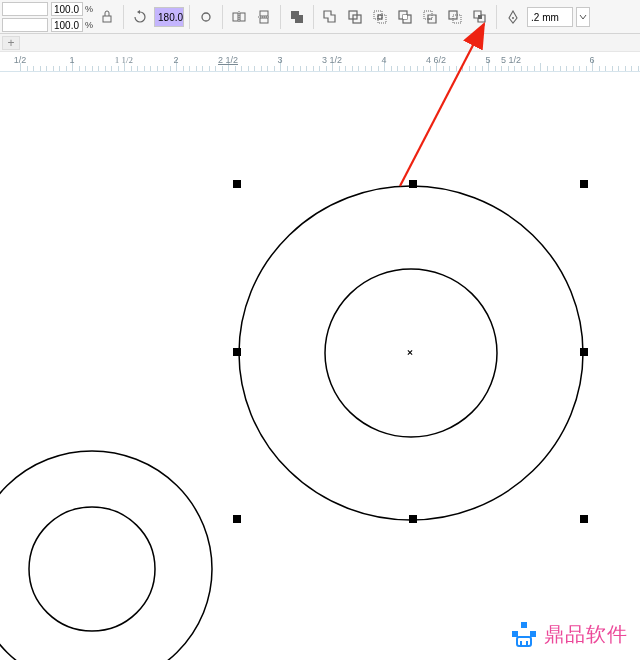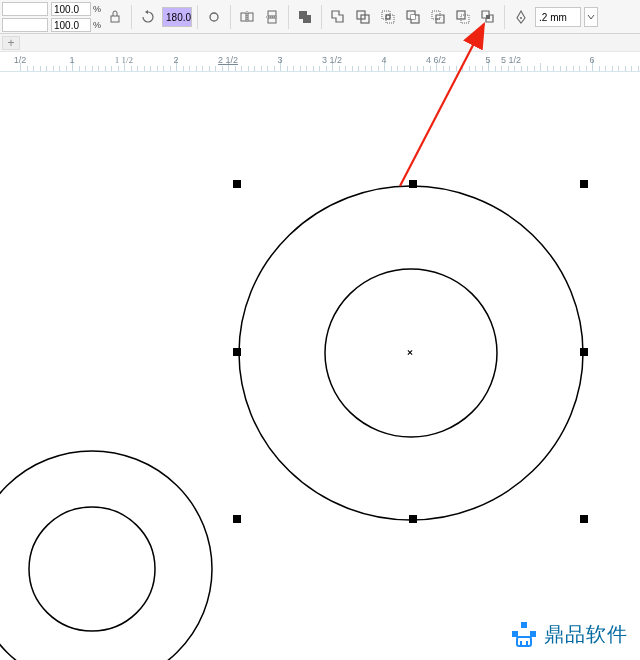--- a/index.html
+++ b/index.html
@@ -24,21 +24,21 @@
   }
   .field-empty {
     width: 46px;
     height: 20px;
     background: #fff;
     border: 1px solid #c8c8c8;
   }
   .stack { display: flex; flex-direction: column; gap: 2px; }
   .scale-row { display: flex; align-items: center; gap: 2px; }
   .scale-input {
-    width: 40px;
+    width: 32px;
     height: 14px;
     background: #fff;
     border: 1px solid #c8c8c8;
     font-size: 10px;
     padding: 0 2px;
     text-align: left;
     line-height: 13px;
   }
   .pct { font-size: 9px; color: #444; }
   .lock, .tb-btn {
@@ -159,21 +159,21 @@
   .watermark {
     position: absolute;
     right: 12px;
     bottom: 12px;
     display: flex;
     align-items: center;
     gap: 6px;
   }
   .wm-text {
     font-size: 20px;
-    color: #0369a1;
+    color: #ec4899;
     letter-spacing: 1px;
   }
 </style>
 </head>
 <body>
 
 <div class="toolbar">
   <div class="stack">
     <div class="field-empty" style="height:14px;"></div>
     <div class="field-empty" style="height:14px;"></div>

